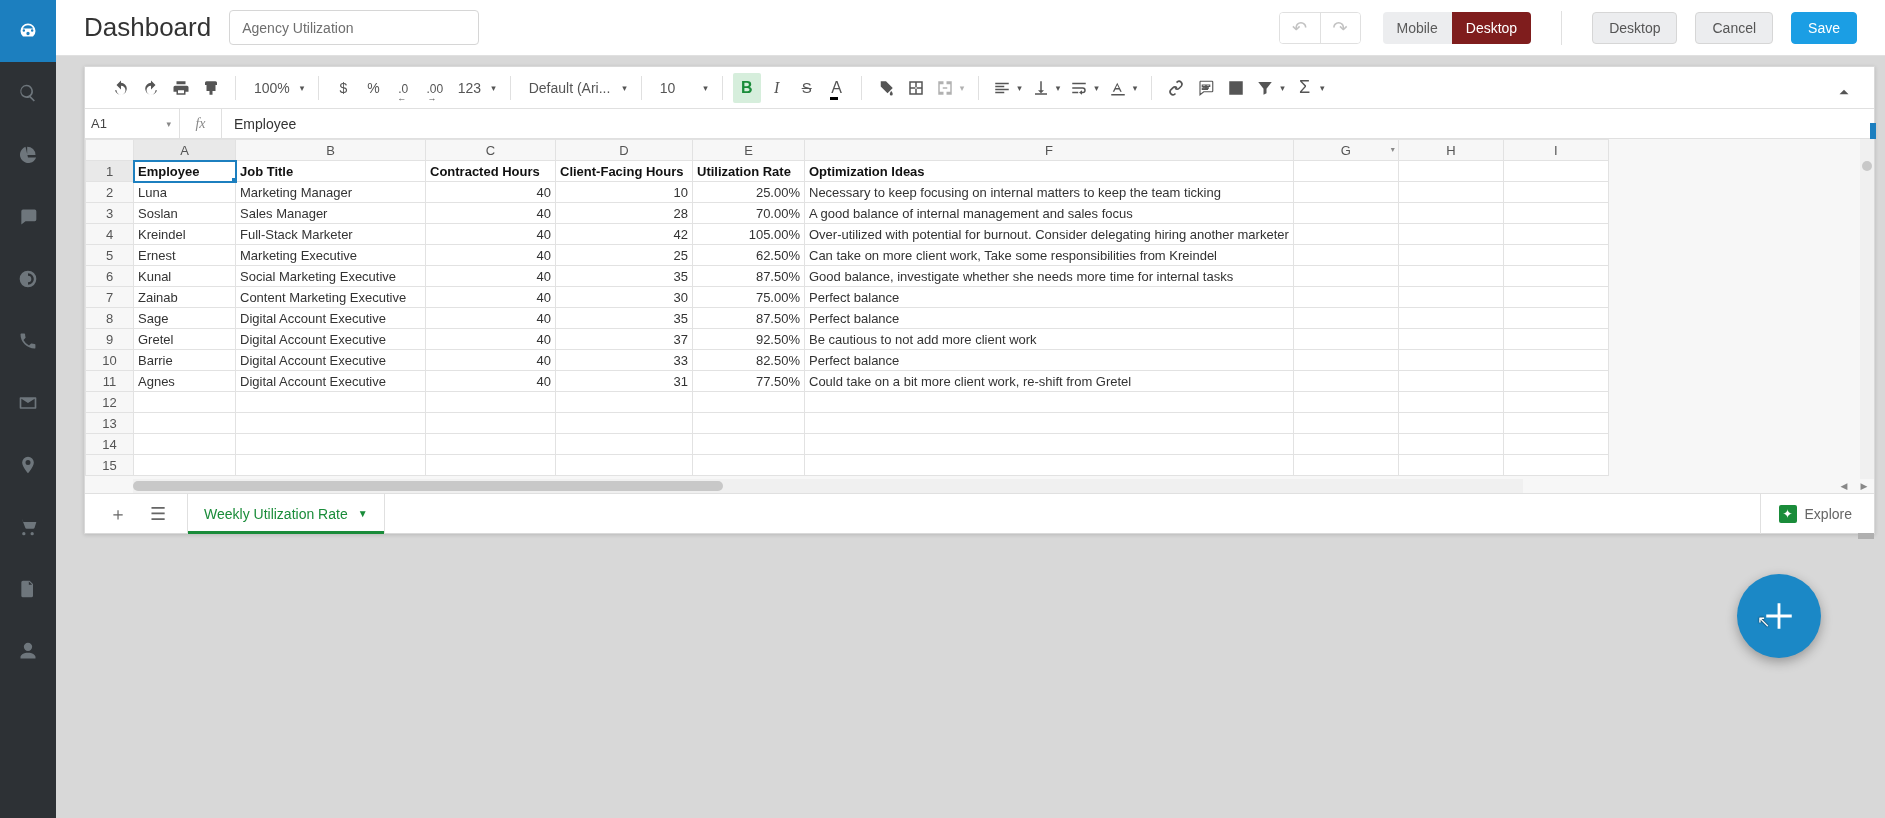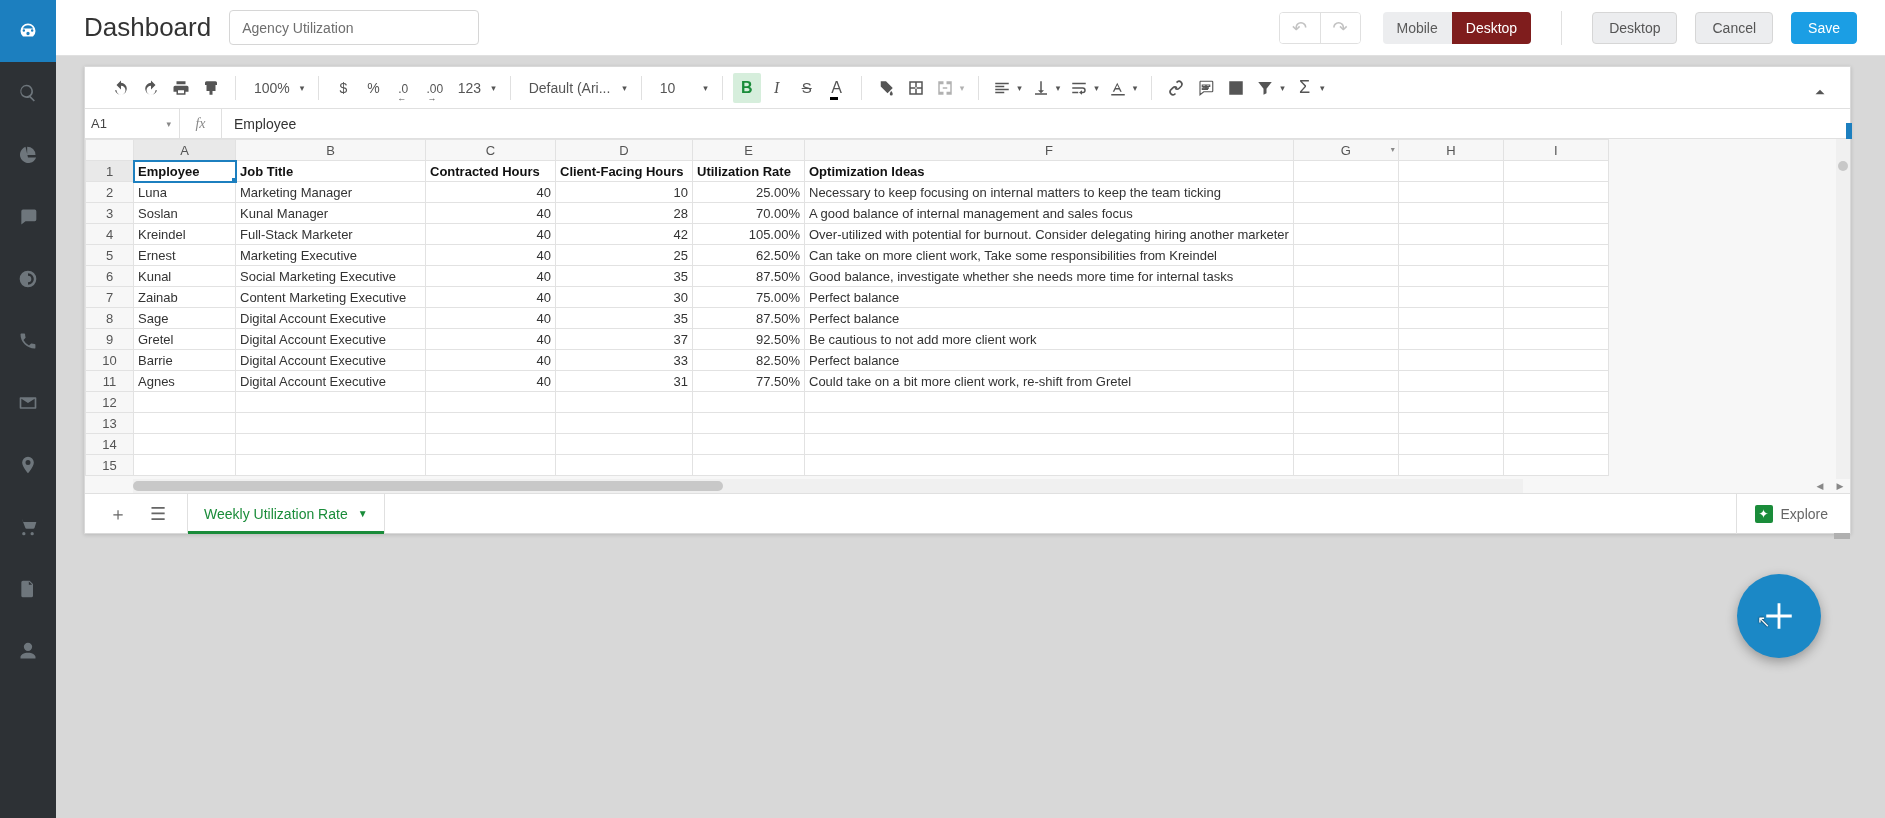--- a/index.html
+++ b/index.html
@@ -33,21 +33,21 @@
   .device-btn.active { background:#7f1d1d; color:#fff; }
   .undo-redo { display:flex; border:1px solid #e0e0e0; border-radius:4px; overflow:hidden; height:32px; margin-right:4px;}
   .undo-redo button { width:40px; height:30px; border:none; background:#fff; color:#c2c2c2; font-size:18px; cursor:pointer;}
   .undo-redo button + button { border-left:1px solid #e0e0e0;}
   .top-sep { width:1px; height:34px; background:#e0e0e0; margin:0 12px;}
   .top-btn { height:32px; padding:0 16px; border:1px solid #d6d6d6; background:#ecedef; border-radius:4px; font-size:14px; color:#555; cursor:pointer;}
   .top-btn.save { background:#1b9ee4; color:#fff; border-color:#1b9ee4;}
   
   
   .sheet-panel {
-    position:absolute; left:84px; top:66px; right:34px; height:468px;
+    position:absolute; left:84px; top:66px; right:10px; height:468px;
     background:#fff; box-shadow:0 1px 4px rgba(0,0,0,0.15);
     border:1px solid #d9d9d9;
     display:flex; flex-direction:column;
   }
   .toolbar {
     height:42px; border-bottom:1px solid #e0e0e0; display:flex; align-items:center;
     padding:0 22px; gap:2px; position:relative; flex:0 0 auto;
   }
   .tb-btn { min-width:28px; height:30px; display:flex; align-items:center; justify-content:center; background:transparent; border:none; cursor:pointer; color:#555; padding:0 4px;}
   .tb-btn svg { width:18px; height:18px; fill:#555; }
@@ -381,21 +381,21 @@
               <td class="num">10</td>
               <td class="num">25.00%</td>
               <td class="txt">Necessary to keep focusing on internal matters to keep the team ticking</td>
               <td class="txt"></td>
               <td class="txt"></td>
               <td class="txt"></td>
             </tr>
             <tr>
               <th>3</th>
               <td class="txt">Soslan</td>
-              <td class="txt">Kunal Manager</td>
+              <td class="txt">Sales Manager</td>
               <td class="num">40</td>
               <td class="num">28</td>
               <td class="num">70.00%</td>
               <td class="txt">A good balance of internal management and sales focus</td>
               <td class="txt"></td>
               <td class="txt"></td>
               <td class="txt"></td>
             </tr>
             <tr>
               <th>4</th>

